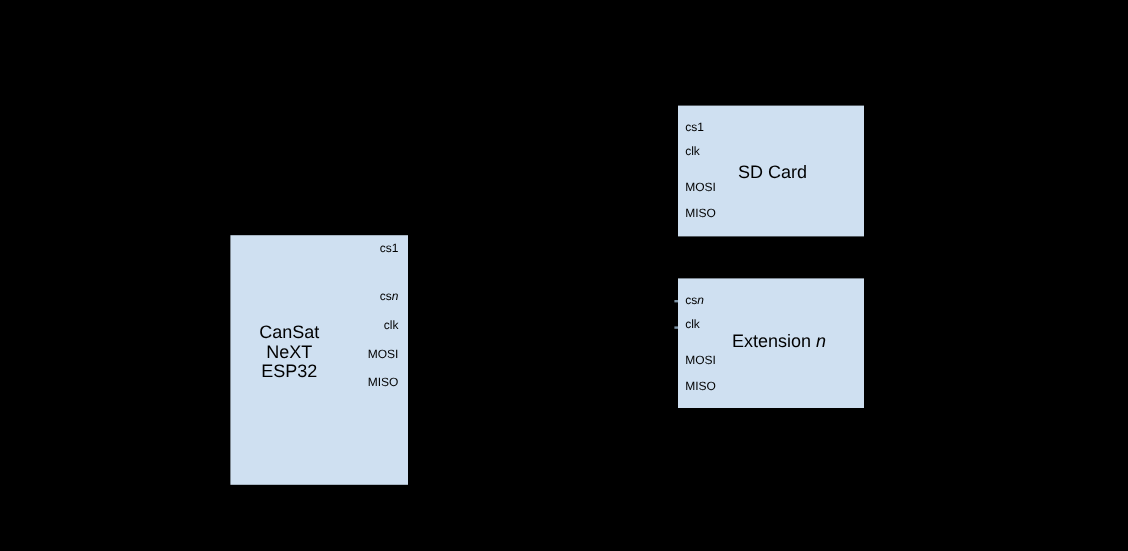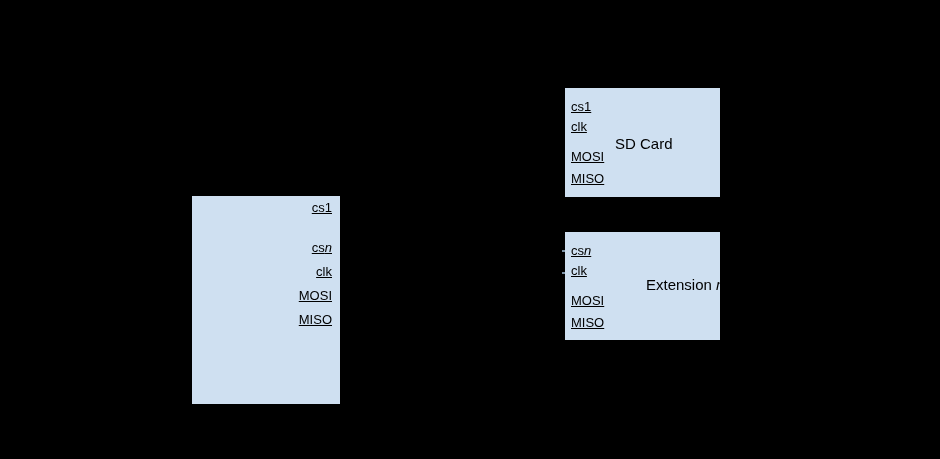--- a/index.html
+++ b/index.html
@@ -48,24 +48,23 @@
     left: 565px;
     top: 232px;
     width: 155px;
     height: 108px;
   }
 
   
   .pin {
     position: absolute;
     color: #000000;
-    font-size: 13px;
+    font-size: 10px;
     line-height: 12px;
     white-space: nowrap;
-    text-decoration: underline;
   }
   .pin--right {
     text-align: right;
   }
 
   
   .mcu-pin { right: 8px; }
   .mcu-pin--cs1  { top: 6px; }
   .mcu-pin--csn  { top: 46px; }
   .mcu-pin--clk  { top: 70px; }
@@ -95,21 +94,20 @@
   }
   .block-title--mcu .ln { display: block; }
 
   .block-title--sd {
     left: 50px;
     top: 48px;
   }
   .block-title--ext {
     left: 45px;
     top: 45px;
-    margin-left: 36px;
   }
 
   .ital {
     font-style: italic;
   }
 
   
   .stub {
     position: absolute;
     width: 3px;
@@ -118,20 +116,25 @@
   }
   .stub--a { left: -3px; top: 18px; }
   .stub--b { left: -3px; top: 40px; }
 </style>
 </head>
 <body>
 
 <div class="canvas">
 
   <div class="block block--mcu">
+    <div class="block-title block-title--mcu">
+      <span class="ln">CanSat</span>
+      <span class="ln">NeXT</span>
+      <span class="ln">ESP32</span>
+    </div>
 
     <div class="pin pin--right mcu-pin mcu-pin--cs1">cs1</div>
 
     <div class="pin pin--right mcu-pin mcu-pin--csn"><span>cs</span><span class="ital">n</span></div>
 
     <div class="pin pin--right mcu-pin mcu-pin--clk">clk</div>
     <div class="pin pin--right mcu-pin mcu-pin--mosi">MOSI</div>
     <div class="pin pin--right mcu-pin mcu-pin--miso">MISO</div>
   </div>
 

